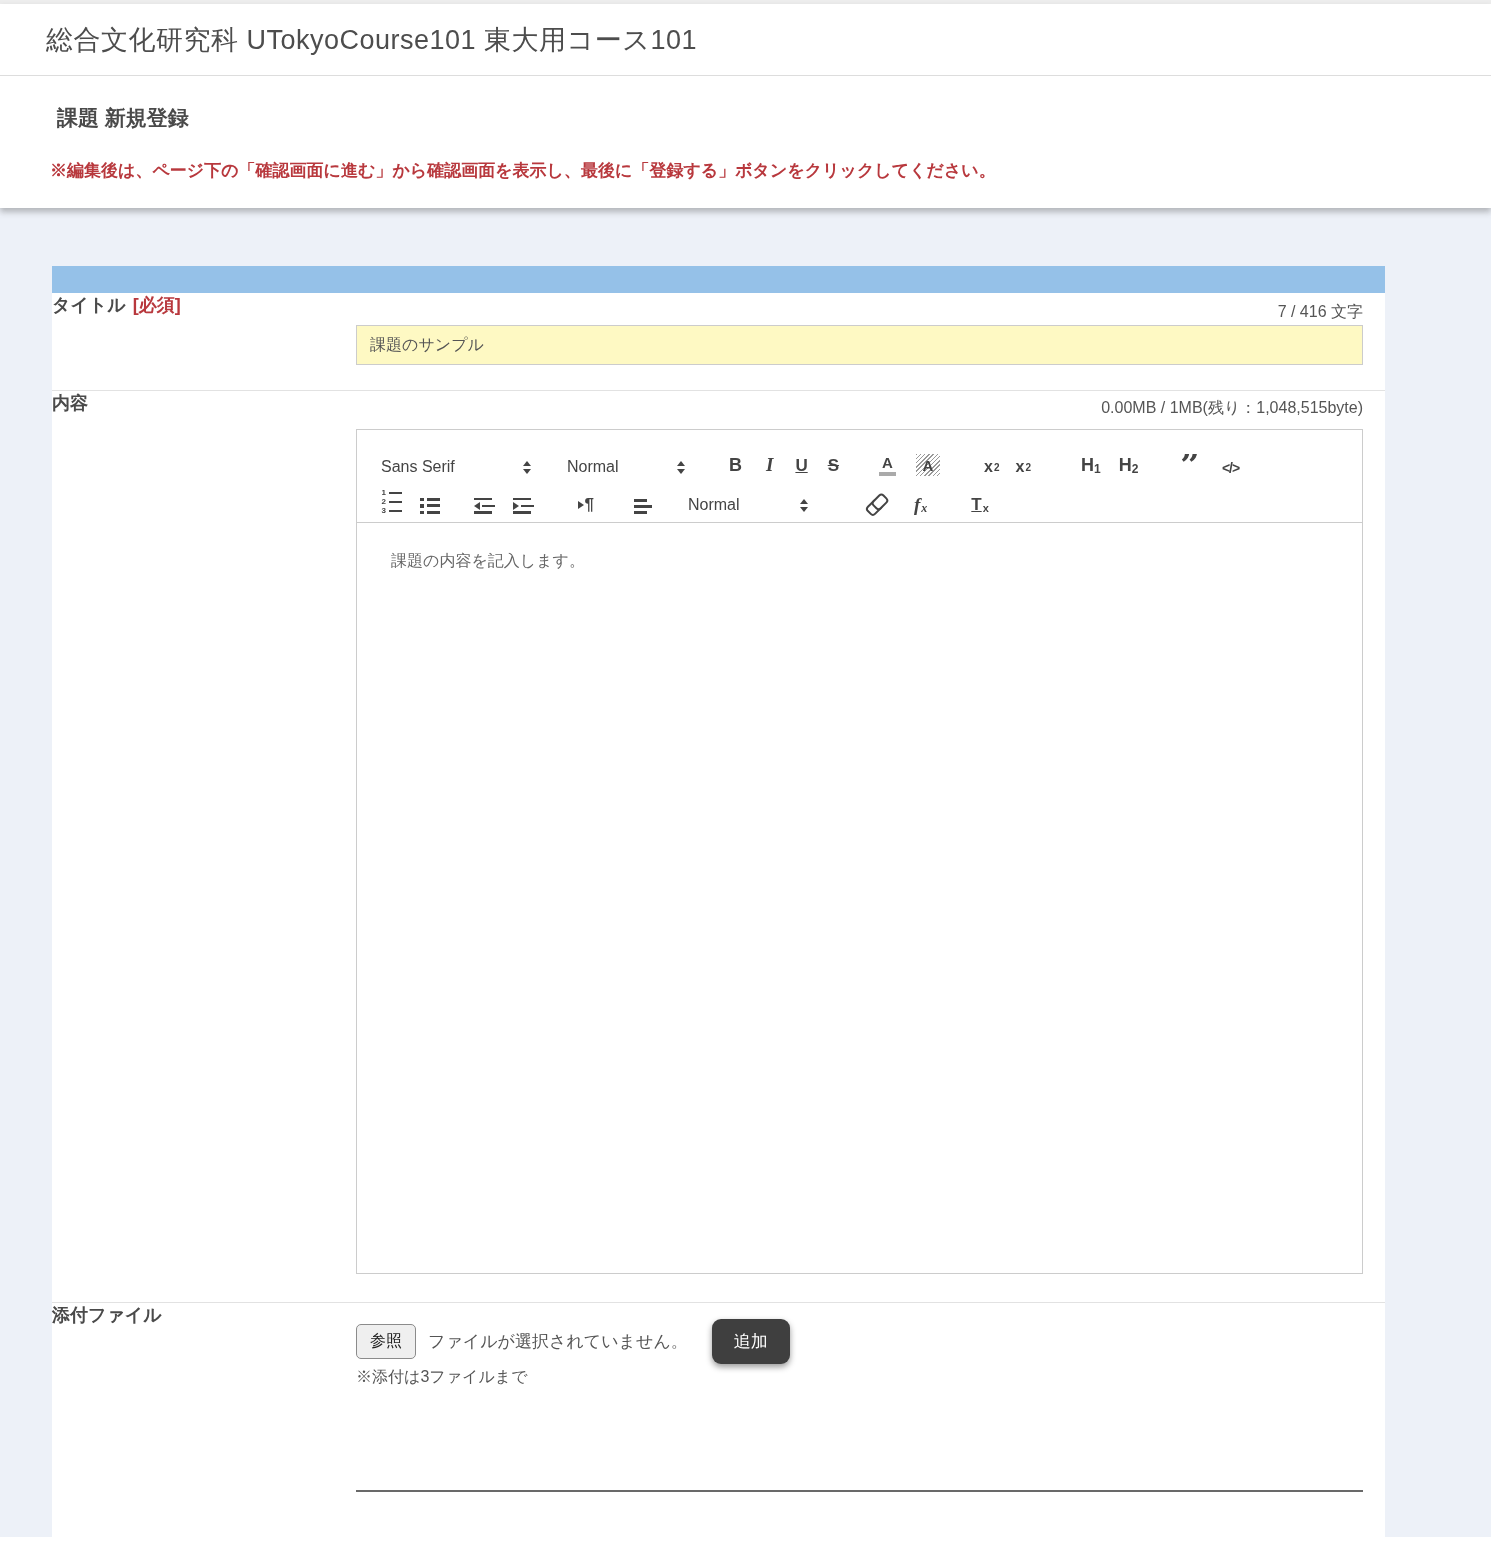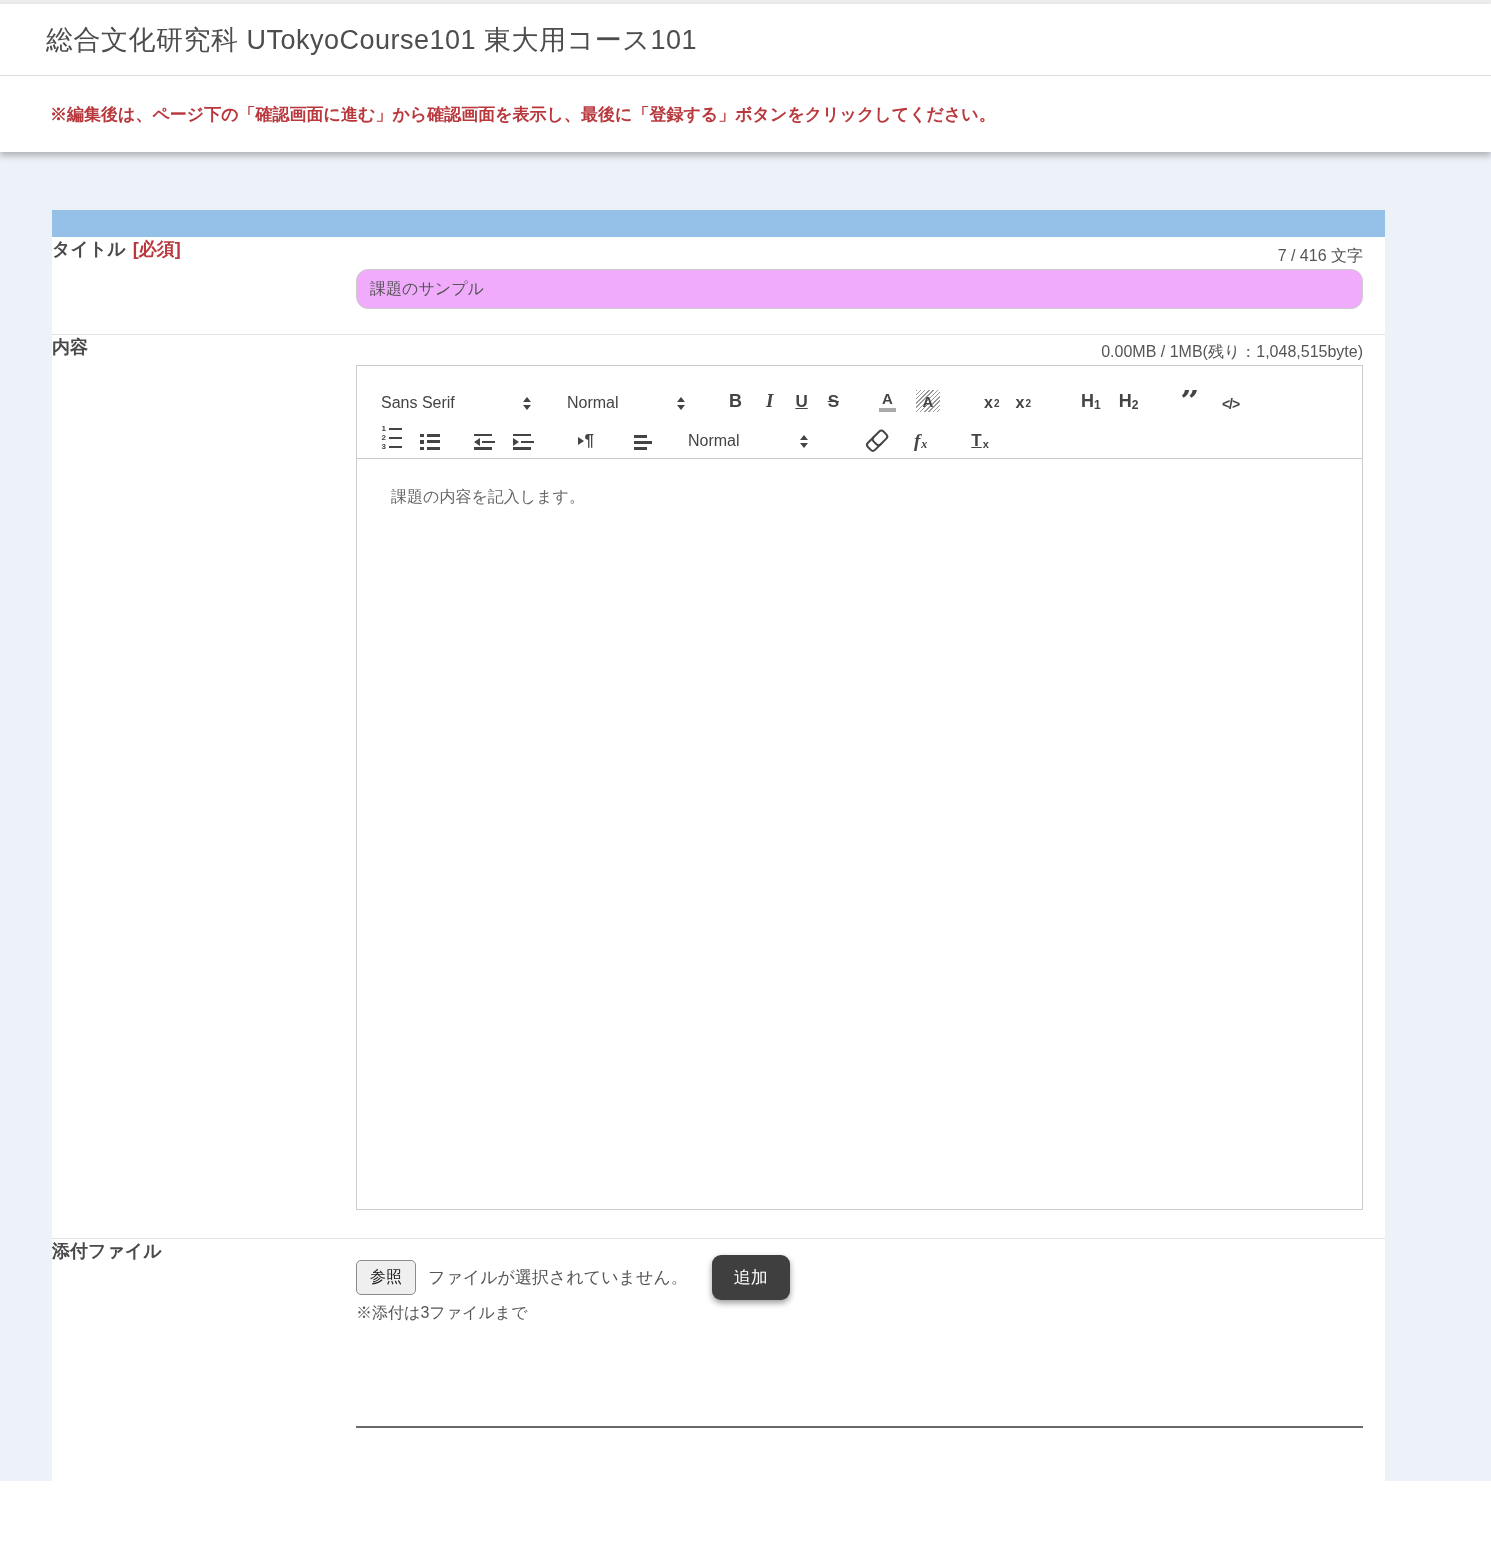--- a/index.html
+++ b/index.html
@@ -22,25 +22,25 @@
   .row{display:flex}
   .label-cell{width:304px;flex:none;display:flex;align-items:flex-start;box-sizing:border-box}
   .field-label{font-size:18px;font-weight:bold;color:#4a4a4a}
   .required{font-size:18px;font-weight:bold;color:#b8383d;margin-left:7px}
   .field-col{flex:1;padding-right:22px;box-sizing:border-box}
   .divider{height:1px;background:#e2e2e2}
   .count-line{text-align:right;font-size:16px;color:#555;line-height:26px}
   
   .title-row{height:97px}
   .title-row .field-col{padding-top:6px}
-  .title-input{display:block;width:100%;height:40px;box-sizing:border-box;border:1px solid #ccc;border-radius:12px;
-    font-size:16px;color:#555;padding:0 13px;outline:none;background:#f0abfc}
+  .title-input{display:block;width:100%;height:40px;box-sizing:border-box;border:1px solid #ccc;border-radius:0;
+    font-size:16px;color:#555;padding:0 13px;outline:none;background:#fef9c3}
   
   .content-row .field-col{padding-top:4px;padding-bottom:28px}
-  .content-row .count-line{margin-bottom:0}
+  .content-row .count-line{margin-bottom:8px}
   
   .toolbar{border:1px solid #ccc;padding:8px 24px;box-sizing:border-box}
   .tb-row{display:flex;align-items:flex-end;height:38px;color:#444}
   .tb-btn{display:inline-flex;align-items:center;justify-content:center;background:none;border:none;padding:0;cursor:pointer;color:#444}
   .picker{display:inline-flex;align-items:center;justify-content:space-between;background:none;border:none;padding:0;cursor:pointer;color:#444;font-size:16px}
   .font-picker{width:150px}
   .size-picker{width:118px;margin-left:36px}
   .fmt-picker{width:120px;margin-left:36px}
   .updown{display:flex;flex-direction:column;gap:3px}
   .updown i{display:block;width:0;height:0;border-left:4px solid transparent;border-right:4px solid transparent}
@@ -114,20 +114,21 @@
 </style>
 </head>
 <body>
 
 <div class="top-strip"></div>
 
 <div class="top-section">
   <header class="site-header">
     <span class="course-title">総合文化研究科 UTokyoCourse101 東大用コース101</span>
   </header>
+  <h2 class="page-title">課題 新規登録</h2>
   <p class="warning">※編集後は、ページ下の「確認画面に進む」から確認画面を表示し、最後に「登録する」ボタンをクリックしてください。</p>
 </div>
 
 <main class="page-bg">
   <div class="card">
     <div class="card-titlebar"></div>
     <div class="card-body">
 
       <div class="row title-row">
         <div class="label-cell">

